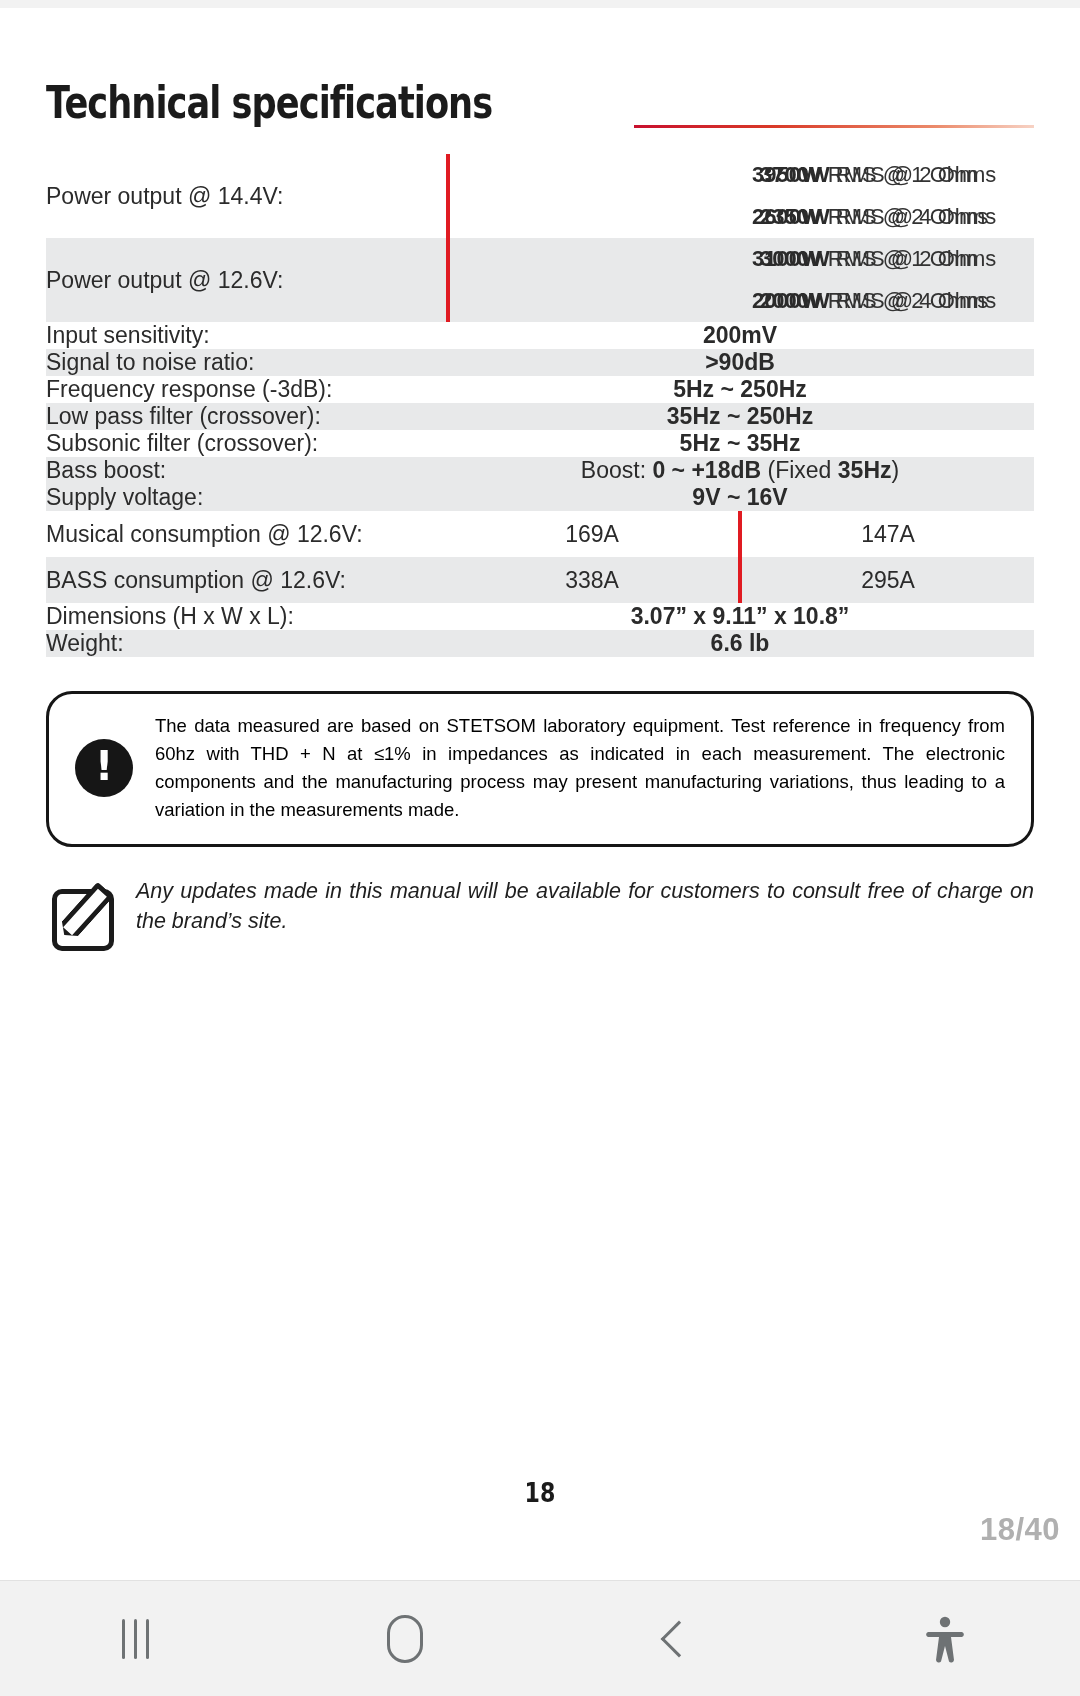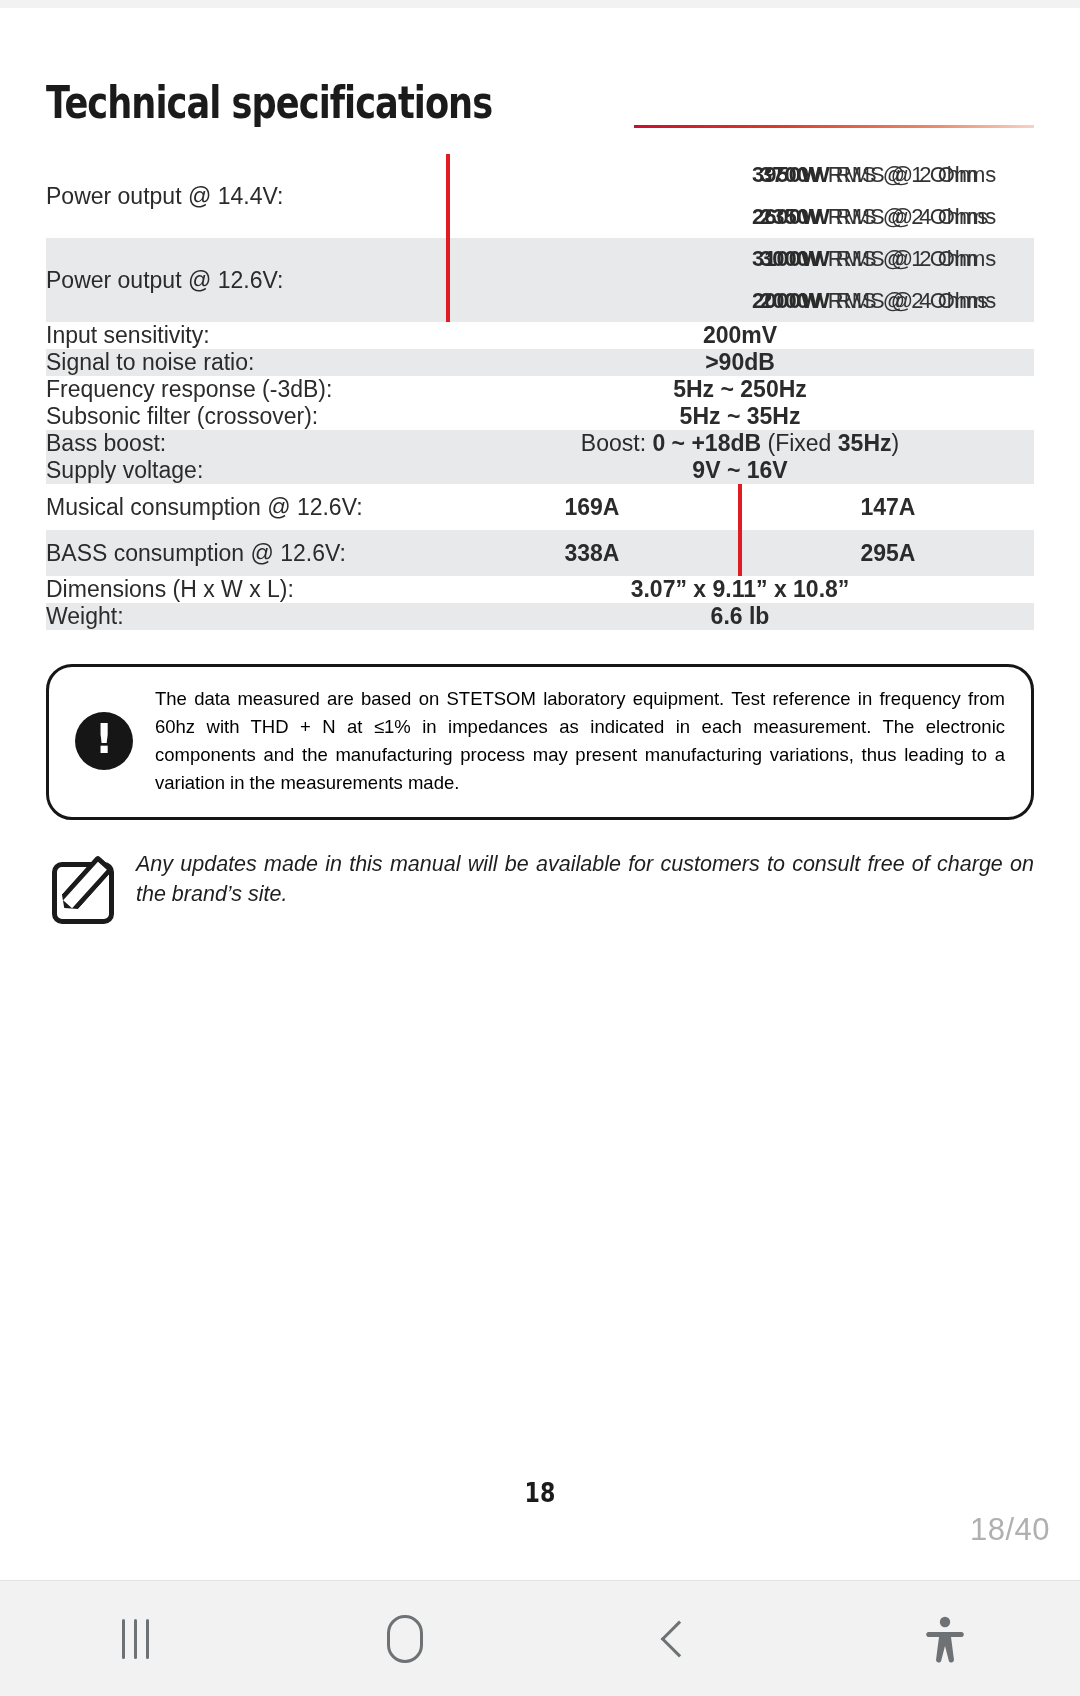--- a/index.html
+++ b/index.html
@@ -143,21 +143,21 @@
   }
 
   
   .cons-grid {
     display: grid;
     grid-template-columns: 1fr 4px 1fr;
     align-items: center;
   }
   .cons-val {
     font-size: 23px;
-    font-weight: 700;
+    font-weight: 400;
     color: #2b2b2b;
     text-align: center;
   }
   .cons-divider {
     background: #e01b22;
     width: 4px;
     min-height: 46px;
     align-self: stretch;
   }
 
@@ -253,25 +253,25 @@
     bottom: 72px;
     text-align: center;
     font-family: "DejaVu Sans", sans-serif;
     font-weight: 700;
     font-size: 27px;
     color: #1b1b1b;
     transform: scaleX(0.82);
   }
   .page-counter {
     position: absolute;
-    right: 30px;
+    right: 20px;
     bottom: 32px;
     font-size: 31px;
     color: #b0b0b0;
-    font-weight: 400;
+    font-weight: 700;
     letter-spacing: 0.5px;
   }
 
   
   .navbar {
     flex: 0 0 116px;
     height: 116px;
     background: #f2f2f2;
     border-top: 1px solid #e2e2e2;
     display: flex;
@@ -364,20 +364,24 @@
             <td class="val">200mV</td>
           </tr>
           <tr class="alt">
             <td class="lbl">Signal to noise ratio:</td>
             <td class="val">&gt;90dB</td>
           </tr>
           <tr>
             <td class="lbl">Frequency response (-3dB):</td>
             <td class="val">5Hz ~ 250Hz</td>
           </tr>
+          <tr class="alt">
+            <td class="lbl">Low pass filter (crossover):</td>
+            <td class="val">35Hz ~ 250Hz</td>
+          </tr>
           <tr>
             <td class="lbl">Subsonic filter (crossover):</td>
             <td class="val">5Hz ~ 35Hz</td>
           </tr>
           <tr class="alt">
             <td class="lbl">Bass boost:</td>
             <td class="val reg"><span>Boost: </span><b>0 ~ +18dB</b><span> (Fixed </span><b>35Hz</b><span>)</span></td>
           </tr>
           <tr class="alt">
             <td class="lbl">Supply voltage:</td>

